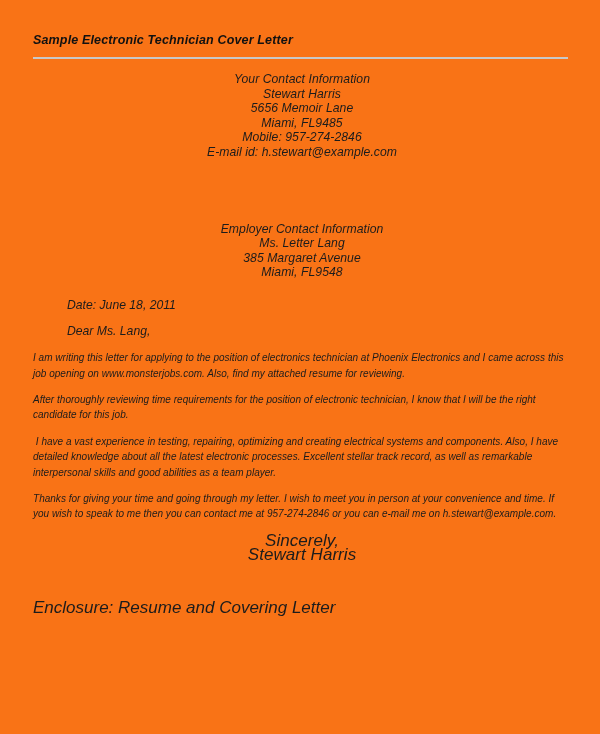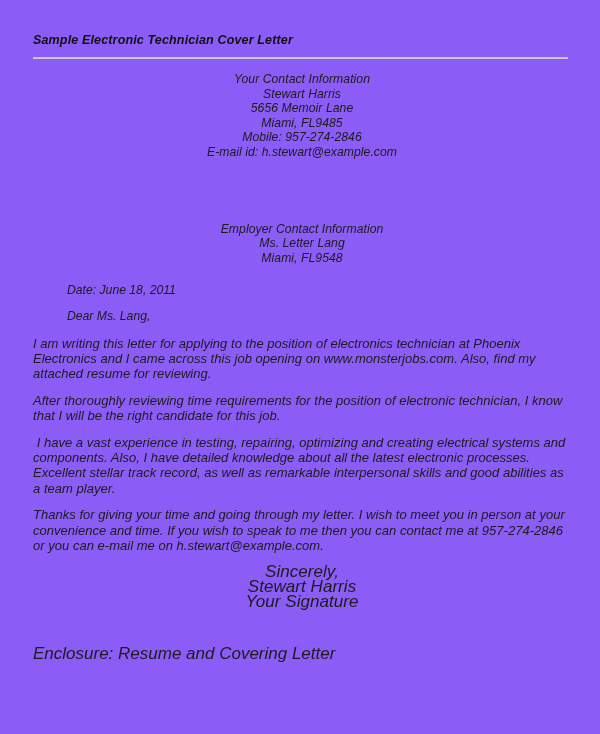--- a/index.html
+++ b/index.html
@@ -14,21 +14,21 @@
     overflow: hidden;
     font-family: "Liberation Sans", sans-serif;
     color: #1a1a1a;
     -webkit-font-smoothing: antialiased;
   }
 
   .page {
     position: relative;
     width: 600px;
     height: 734px;
-    background: #8b5cf6;
+    background: #f97316;
     box-sizing: border-box;
   }
 
   .doc-title {
     position: absolute;
     left: 33px;
     top: 33px;
     font-size: 12.5px;
     font-weight: bold;
     font-style: italic;
@@ -65,21 +65,21 @@
   .addr-line {
     white-space: pre;
     font-style: italic;
     font-size: 12.2px;
     line-height: 14.6px;
     color: #1c1c1c;
   }
 
   .para {
     font-style: italic;
-    font-size: 13px;
+    font-size: 10px;
     line-height: 15.4px;
     color: #1c1c1c;
     text-align: left;
     white-space: pre-wrap;
     letter-spacing: 0.02px;
   }
 
   .sig-line {
     white-space: pre;
     font-style: italic;
@@ -124,20 +124,21 @@
       <div class="addr-line">Miami, FL9485</div>
       <div class="addr-line">Mobile: 957-274-2846</div>
       <div class="addr-line">E-mail id: h.stewart@example.com</div>
     </div>
 
     <div class="gap-contact-to-employer"></div>
 
     <div class="block">
       <div class="addr-line">Employer Contact Information</div>
       <div class="addr-line">Ms. Letter Lang</div>
+      <div class="addr-line">385 Margaret Avenue</div>
       <div class="addr-line">Miami, FL9548</div>
     </div>
 
     <div class="gap-employer-to-date"></div>
 
     <div class="line-date">Date: June 18, 2011</div>
 
     <div class="gap-date-to-salutation"></div>
 
     <div class="line-salutation">Dear Ms. Lang,</div>
@@ -156,21 +157,20 @@
 
     <div class="gap-para"></div>
 
     <div class="para">Thanks for giving your time and going through my letter. I wish to meet you in person at your convenience and time. If you wish to speak to me then you can contact me at 957-274-2846 or you can e-mail me on h.stewart@example.com.</div>
 
     <div class="gap-p4-to-sincerely"></div>
 
     <div class="block">
       <div class="sig-line">Sincerely,</div>
       <div class="sig-line">Stewart Harris</div>
-      <div class="sig-line">Your Signature</div>
     </div>
 
     <div class="gap-sincerely-to-encl"></div>
 
     <div class="sig-line">Enclosure: Resume and Covering Letter</div>
 
   </div>
 </div>
 
 </body></html>

